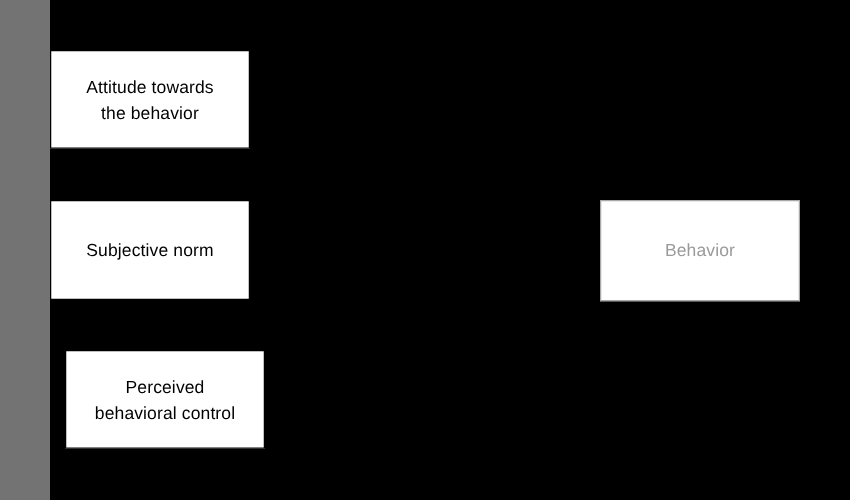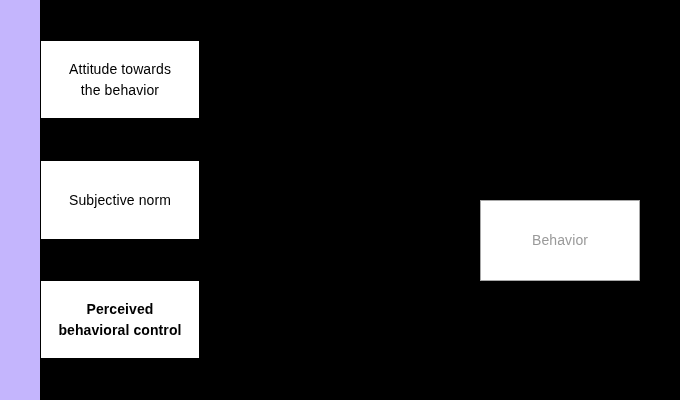--- a/index.html
+++ b/index.html
@@ -9,21 +9,21 @@
     background: #ffffff;
   }
   body {
     font-family: "Liberation Sans", sans-serif;
   }
 
   #canvas {
     position: relative;
     width: 680px;
     height: 400px;
-    background: #c4b5fd;
+    background: #737373;
     overflow: hidden;
   }
 
   
   #backdrop {
     position: absolute;
     left: 40px;
     top: 0px;
     width: 640px;
     height: 400px;
@@ -45,31 +45,30 @@
     line-height: 21px;
     letter-spacing: 0.1px;
     white-space: pre-line;
     padding: 0 6px;
   }
 
   
   .node.muted {
     border: 1px solid #a8a8a8;
     color: #9a9a9a;
-    margin-top: 40px;
   }
 
   #node-attitude {
     left: 40px;  top: 40px;  width: 160px; height: 79px;
   }
   #node-subjective-norm {
     left: 40px;  top: 160px; width: 160px; height: 80px;
   }
   #node-perceived-control {
-    left: 40px;  top: 280px; width: 160px; height: 79px; font-weight: bold;
+    left: 52px;  top: 280px; width: 160px; height: 79px;
   }
   #node-behavioral-intention {
     left: 260px; top: 160px; width: 159px; height: 80px;
   }
   #node-behavior {
     left: 480px; top: 160px; width: 160px; height: 81px;
   }
 </style>
 </head>
 <body>

